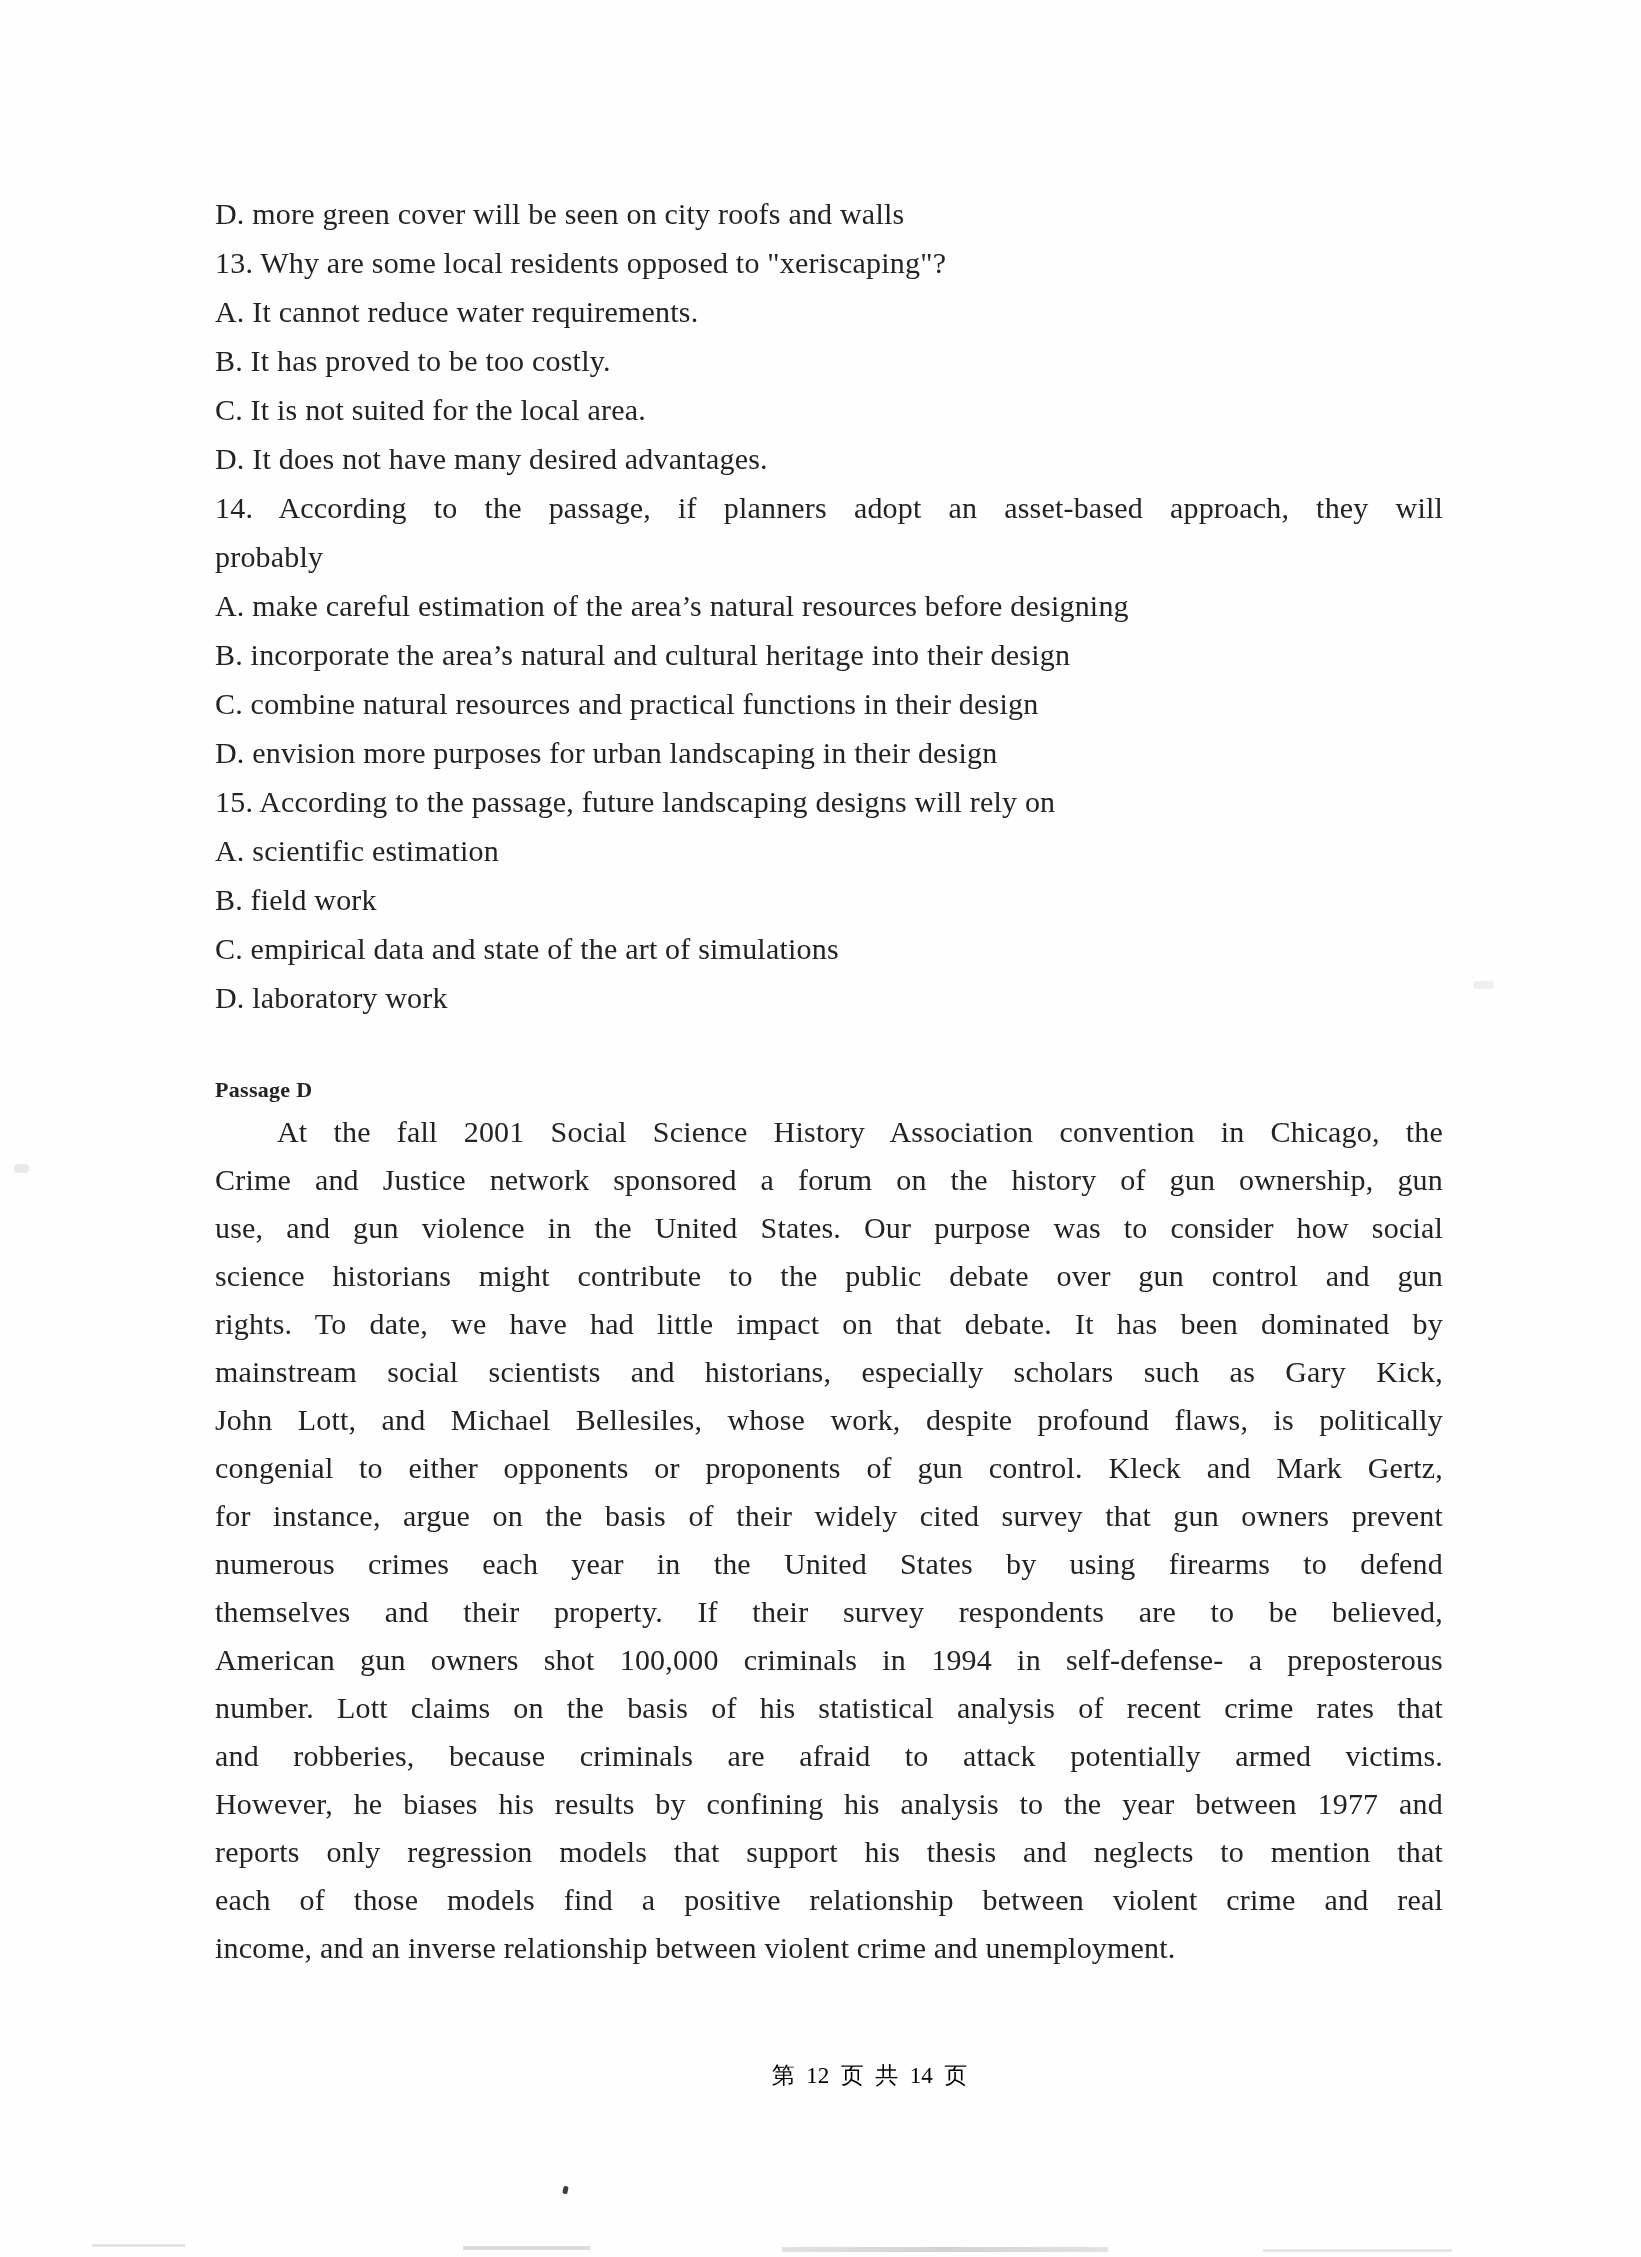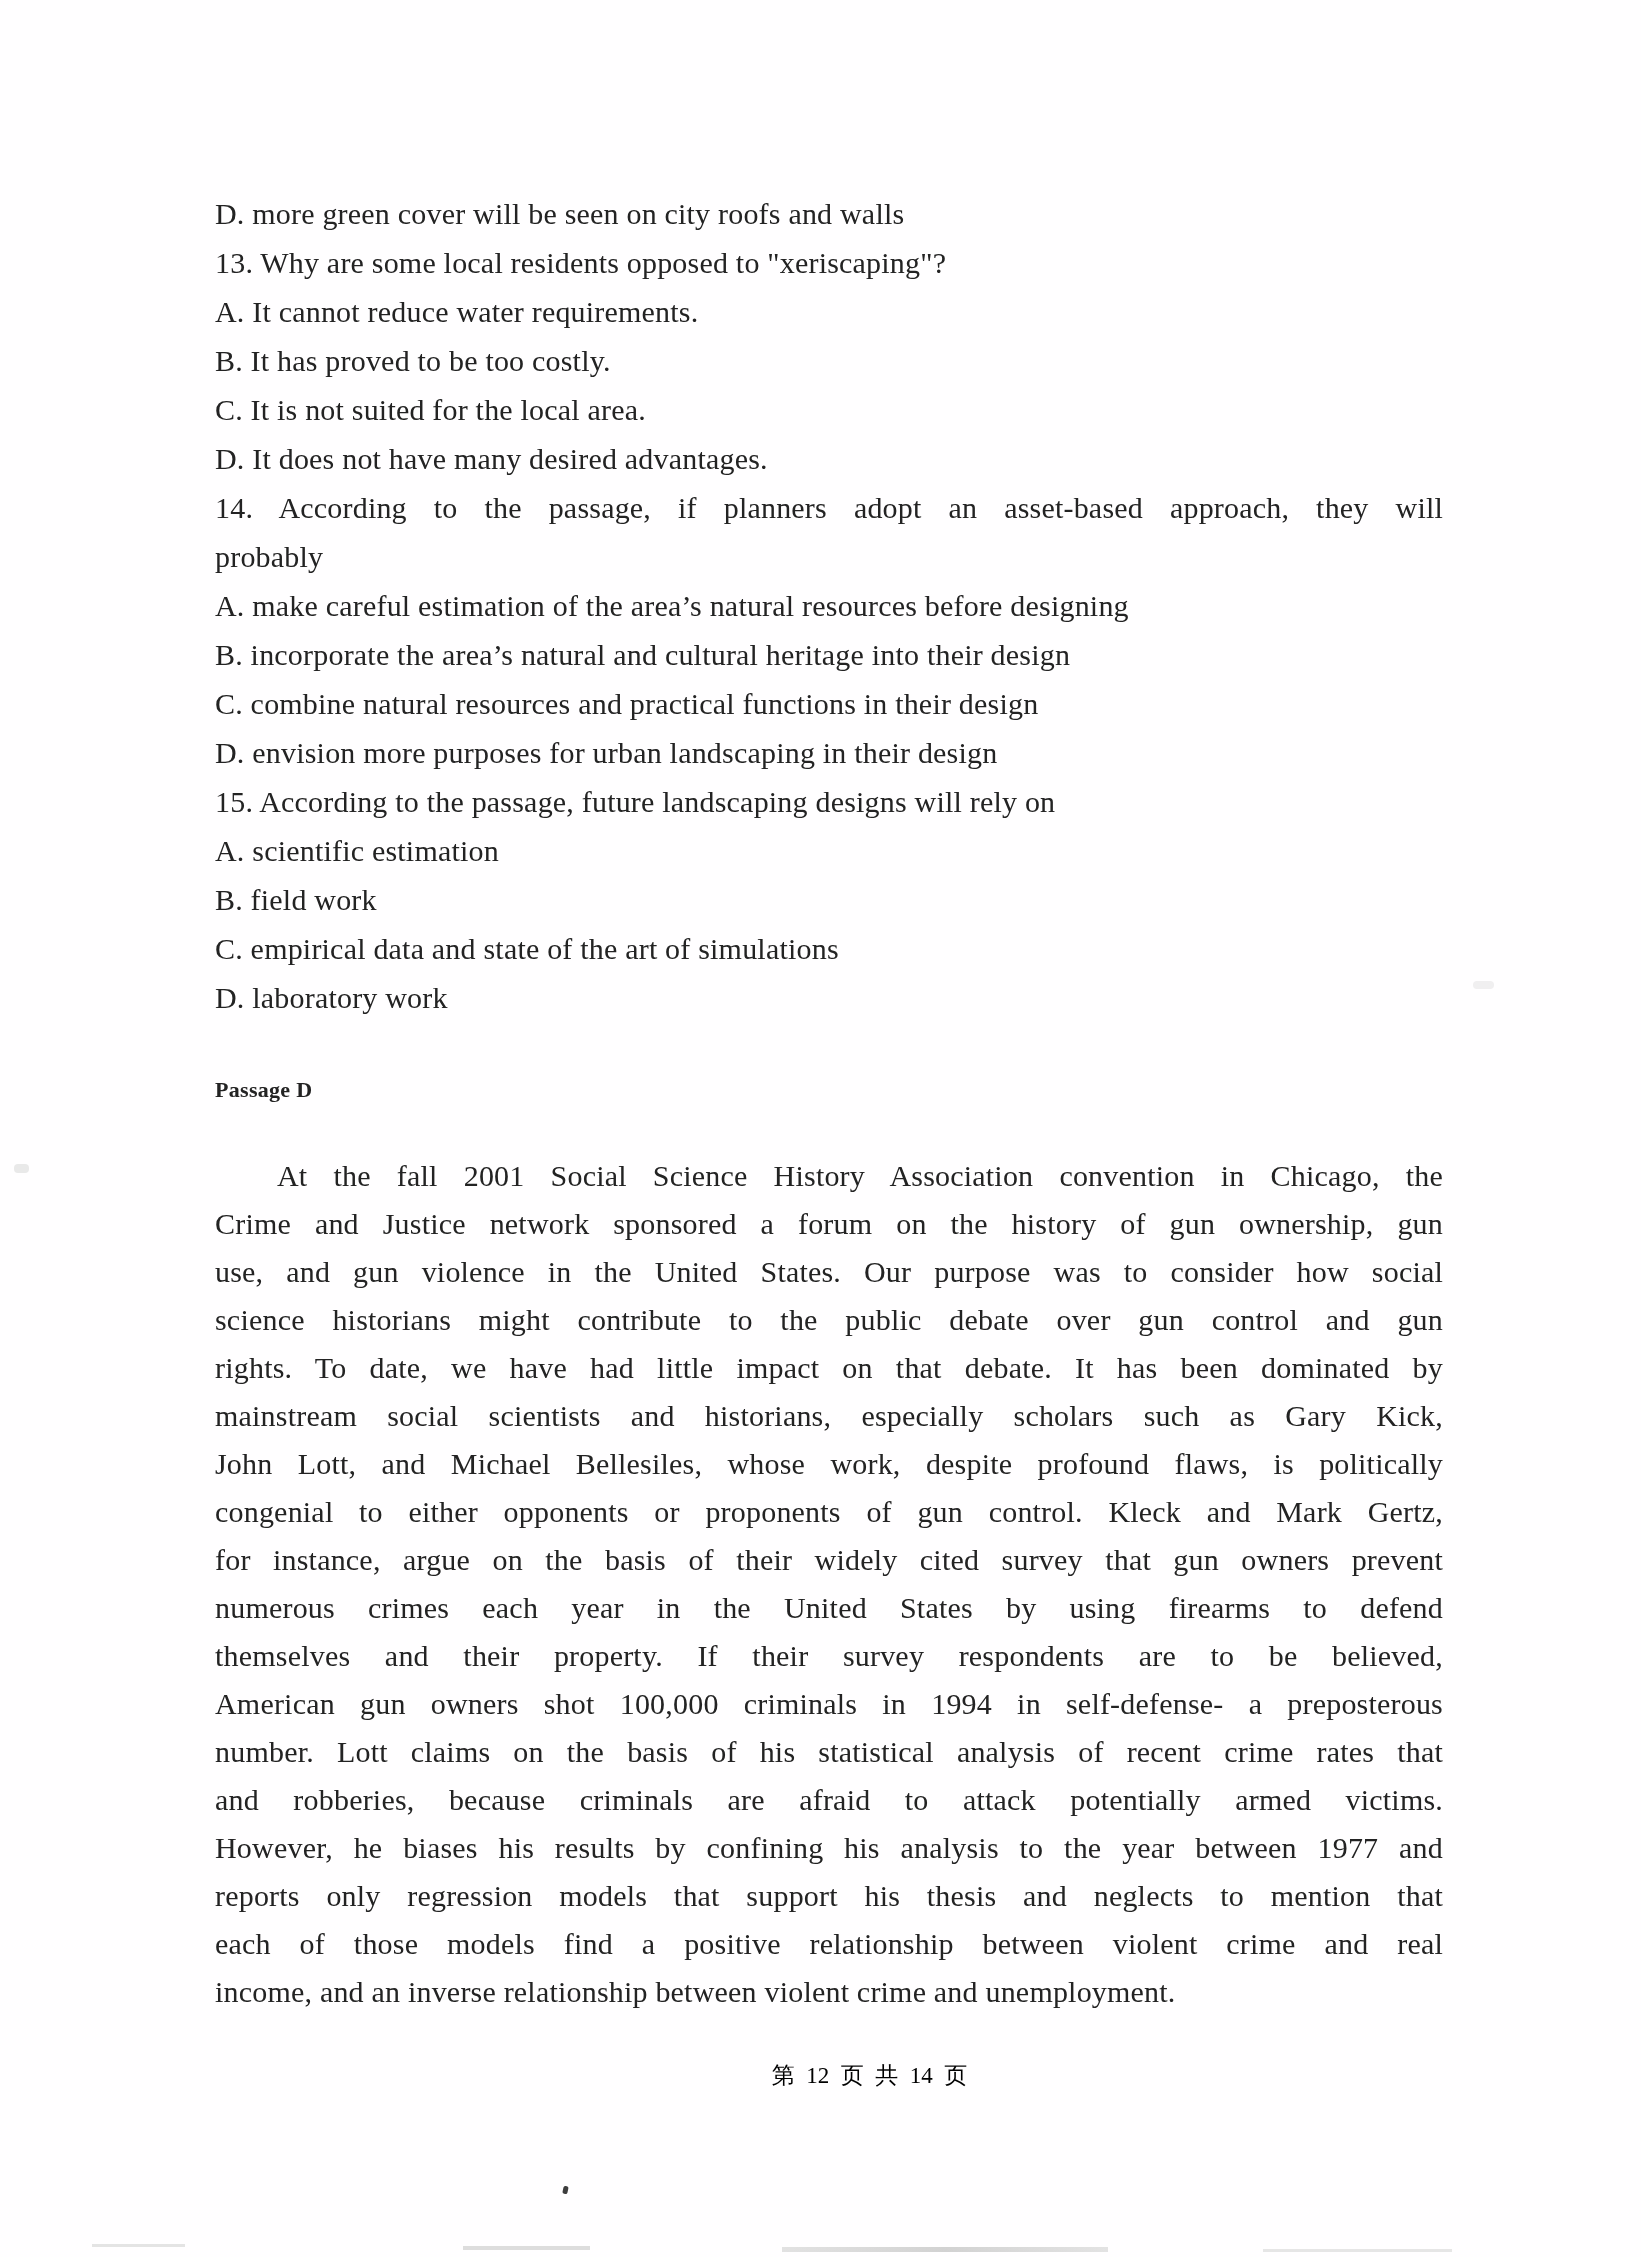--- a/index.html
+++ b/index.html
@@ -51,21 +51,20 @@
     font-size: 30px;
     line-height: 48px;
     letter-spacing: 0.2px;
   }
   .j {
     text-align: justify;
     text-align-last: justify;
   }
   .indent {
     text-indent: 62px;
-    margin-top: 44px;
   }
   .page-footer {
     position: absolute;
     left: 215px;
     top: 2058px;
     width: 1228px;
     font-size: 23px;
     line-height: 35px;
     text-align: center;
     text-indent: 81px; 

